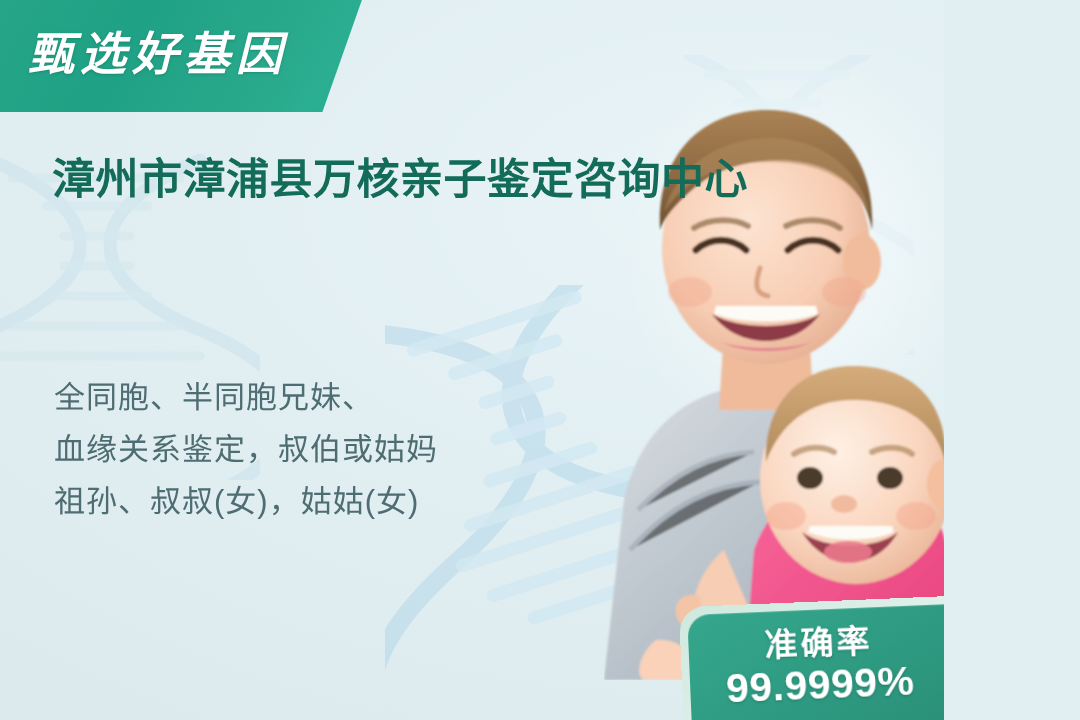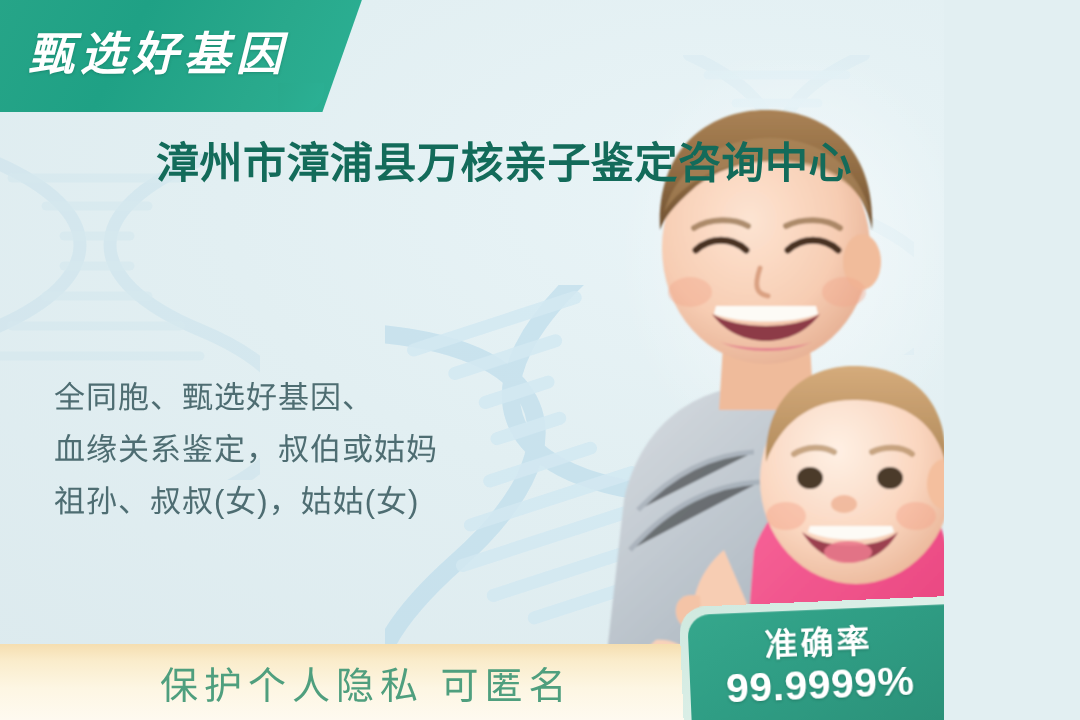--- a/index.html
+++ b/index.html
@@ -57,28 +57,27 @@
     font-family:"Liberation Serif","DejaVu Serif",serif;
     font-size:46px; font-weight:700;
     letter-spacing:6px;
     font-style:italic;
     text-shadow:0 1px 3px rgba(0,60,48,.25);
     white-space:nowrap;
   }
 
   
   .headline{
-    position:absolute; left:52px; top:136px;
+    position:absolute; left:52px; top:152px;
     width:800px;
     color:#136b5a;
     font-size:43px; font-weight:700;
     line-height:1.28;
     letter-spacing:.5px;
     z-index:6;
-    text-align:right;
   }
 
   
   .body-copy{
     position:absolute; left:54px; top:372px;
     z-index:6;
     color:#4e6d72;
     font-size:31px;
     font-weight:300;
     line-height:52px;
@@ -304,28 +303,25 @@
     </g>
   </svg>
 
   <div class="brand-banner">
     <span class="brand-text">甄选好基因</span>
   </div>
 
   <h1 class="headline">漳州市漳浦县万核亲子鉴定咨询中心</h1>
 
   <div class="body-copy">
-    <span class="line">全同胞、甄选好基因、</span>
+    <span class="line">全同胞、半同胞兄妹、</span>
     <span class="line">血缘关系鉴定，叔伯或姑妈</span>
     <span class="line">祖孙、叔叔(女)，姑姑(女)</span>
   </div>
 
-  <div class="privacy-bar">
-    <span class="privacy-text">保护个人隐私 可匿名</span>
-  </div>
 
   <div class="accuracy-badge">
     <div class="badge-outline"></div>
     <div class="badge-face"></div>
     <div class="badge-inner">
       <span class="badge-label">准确率</span>
       <span class="badge-value">99.9999%</span>
     </div>
   </div>
 

